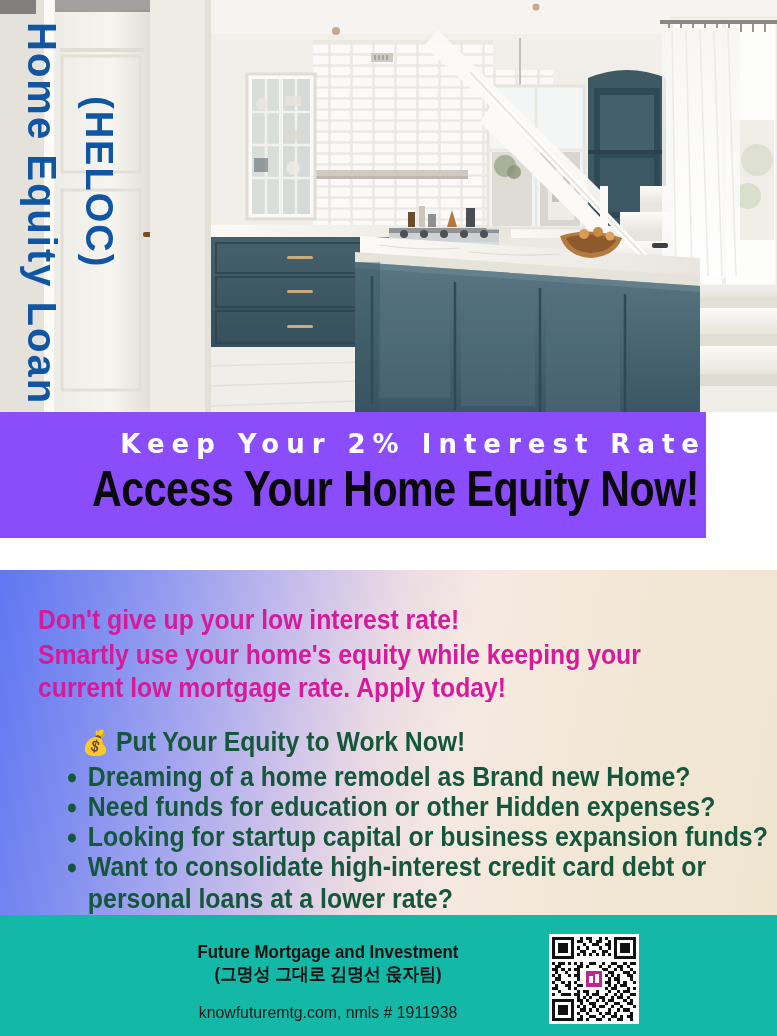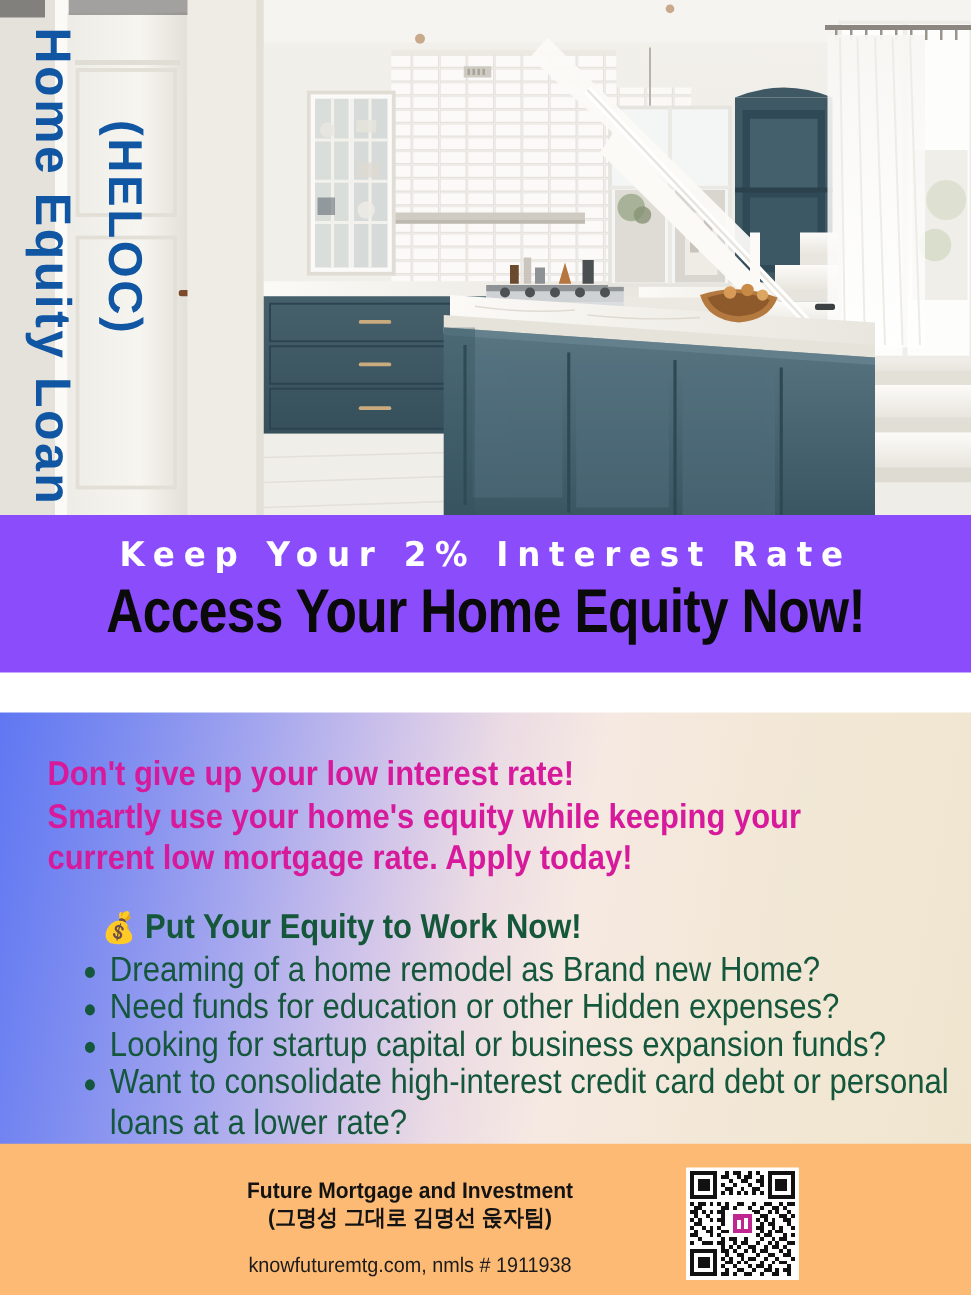--- a/index.html
+++ b/index.html
@@ -37,23 +37,23 @@
     color:#1156a3;
   }
   .vtext-line2{
     left:118px;top:96px;
     font-size:38px;
     color:#1156a3;
   }
 
   
   .banner{
-    position:absolute;left:0;top:412px;width:777px;height:126px;
+    position:absolute;left:0;top:412px;width:706px;height:126px;
     background:#8b4dfc;
-    text-align:center;
+    text-align:right;
     overflow:hidden;
   }
   .banner-kicker{
     margin:19px 0 0 0;
     color:#ffffff;
     font-family:"DejaVu Sans",sans-serif;
     font-size:26px;
     font-weight:700;
     letter-spacing:7px;
     line-height:1;
@@ -107,41 +107,41 @@
     transform:scale(0.99,1.1);
     transform-origin:left top;
   }
   .bag{font-size:22px;}
 
   .bullets{
     position:absolute;left:62px;top:190px;width:710px;
     margin:0;padding:0;list-style:none;
     color:#15573c;
     font-size:25px;
-    font-weight:400;
+    font-weight:700;
     line-height:1.16;
   }
   .bullets li{
     position:relative;
     padding-left:26px;
     margin:0 0 1px 0;
     transform:scale(0.995,1.12);
     transform-origin:left top;
   }
   .bullets li::before{
     content:"";
     position:absolute;left:6px;top:12px;
     width:8px;height:8px;border-radius:50%;
     background:#15573c;
   }
 
   
   .footer{
     position:absolute;left:0;top:915px;width:777px;height:121px;
-    background:#fdba74;
+    background:#14b8a6;
     overflow:hidden;
   }
   .footer-text{
     position:absolute;left:0;top:27px;width:656px;
     text-align:center;
     color:#131313;
   }
   .company{
     font-size:17px;font-weight:700;line-height:1.25;
     transform:scale(0.99,1.06);

